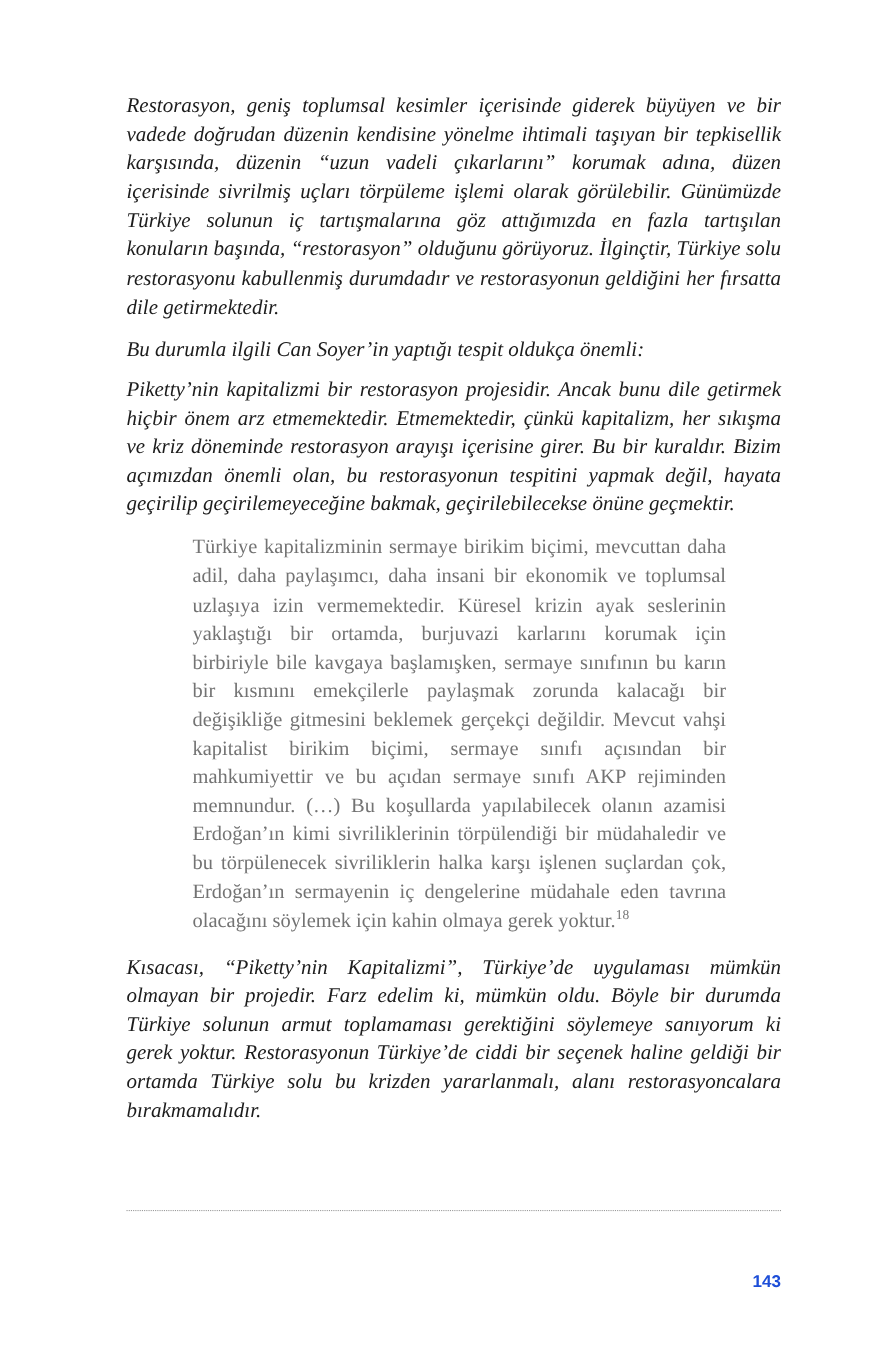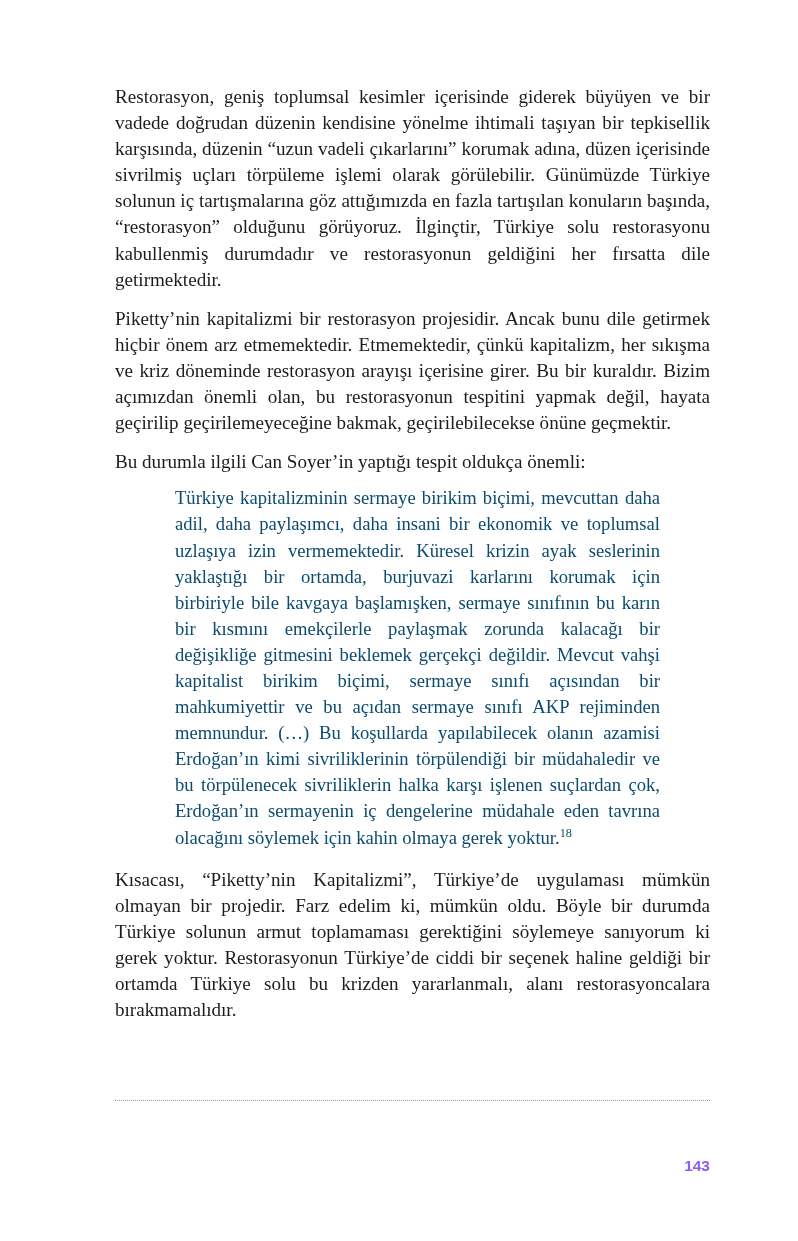--- a/index.html
+++ b/index.html
@@ -47,36 +47,37 @@
 
   .body-par {
     font-family: "Liberation Serif", "DejaVu Serif", serif;
     font-size: 19.1px;
     line-height: 26.1px;
     text-align: justify;
     text-justify: inter-word;
     margin: 0 0 13px 0;
     color: #1c1c1c;
     hyphens: manual;
+    font-style: italic;
   }
   .body-par:last-child { margin-bottom: 16px; }
 
   .lead-in {
     margin-bottom: 10px;
   }
 
   .blockquote {
     font-family: "Liberation Serif", "DejaVu Serif", serif;
     font-size: 18.6px;
     line-height: 26.1px;
     text-align: justify;
     text-justify: inter-word;
     margin: 0 0 16px 0;
     padding: 0 50px 0 60px;
-    color: #0c4a6e;
+    color: #737373;
   }
 
   sup.fn-ref {
     font-size: 0.66em;
     vertical-align: super;
     line-height: 0;
   }
 
   .footnote-area {
     position: absolute;
@@ -106,36 +107,36 @@
 
   .page-number {
     position: absolute;
     left: 115px;
     top: 1157px;
     width: 595px;
     text-align: right;
     font-family: "Liberation Sans", "DejaVu Sans", sans-serif;
     font-weight: bold;
     font-size: 15.5px;
-    color: #8b5cf6;
+    color: #1d4ed8;
   }
 </style>
 </head>
 <body>
 
 <div class="page">
 
   <div class="content">
 
 
     <p class="body-par">Restorasyon, geniş toplumsal kesimler içerisinde giderek büyüyen ve bir vadede doğrudan düzenin kendisine yönelme ihtimali taşıyan bir tepkisellik karşısında, düzenin “uzun vadeli çıkarlarını” korumak adına, düzen içerisinde sivrilmiş uçları törpüleme işlemi olarak görülebilir. Günümüzde Türkiye solunun iç tartışmalarına göz attığımızda en fazla tartışılan konuların başında, “restorasyon” olduğunu görüyoruz. İlginçtir, Türkiye solu restorasyonu kabullenmiş durumdadır ve restorasyonun geldiğini her fırsatta dile getirmektedir.</p>
 
+    <p class="body-par lead-in">Bu durumla ilgili Can Soyer’in yaptığı tespit oldukça önemli:</p>
+
     <p class="body-par">Piketty’nin kapitalizmi bir restorasyon projesidir. Ancak bunu dile getirmek hiçbir önem arz etmemektedir. Etmemektedir, çünkü kapitalizm, her sıkışma ve kriz döneminde restorasyon arayışı içerisine girer. Bu bir kuraldır. Bizim açımızdan önemli olan, bu restorasyonun tespitini yapmak değil, hayata geçirilip geçirilemeyeceğine bakmak, geçirilebilecekse önüne geçmektir.</p>
-
-    <p class="body-par lead-in">Bu durumla ilgili Can Soyer’in yaptığı tespit oldukça önemli:</p>
 
     <blockquote class="blockquote"><span>Türkiye kapitalizminin sermaye birikim biçimi, mevcuttan daha adil, daha paylaşımcı, daha insani bir ekonomik ve toplumsal uzlaşıya izin vermemektedir. Küresel krizin ayak seslerinin yaklaştığı bir ortamda, burjuvazi karlarını korumak için birbiriyle bile kavgaya başlamışken, sermaye sınıfının bu karın bir kısmını emekçilerle paylaşmak zorunda kalacağı bir değişikliğe gitmesini beklemek gerçekçi değildir. Mevcut vahşi kapitalist birikim biçimi, sermaye sınıfı açısından bir mahkumiyettir ve bu açıdan sermaye sınıfı AKP rejiminden memnundur. (…) Bu koşullarda yapılabilecek olanın azamisi Erdoğan’ın kimi sivriliklerinin törpülendiği bir müdahaledir ve bu törpülenecek sivriliklerin halka karşı işlenen suçlardan çok, Erdoğan’ın sermayenin iç dengelerine müdahale eden tavrına olacağını söylemek için kahin olmaya gerek yoktur.</span><sup class="fn-ref">18</sup></blockquote>
 
     <p class="body-par">Kısacası, “Piketty’nin Kapitalizmi”, Türkiye’de uygulaması mümkün olmayan bir projedir. Farz edelim ki, mümkün oldu. Böyle bir durumda Türkiye solunun armut toplamaması gerektiğini söylemeye sanıyorum ki gerek yoktur. Restorasyonun Türkiye’de ciddi bir seçenek haline geldiği bir ortamda Türkiye solu bu krizden yararlanmalı, alanı restorasyoncalara bırakmamalıdır.</p>
 
   </div>
 
   <div class="footnote-area">
     <div class="footnote-rule"></div>
   </div>

